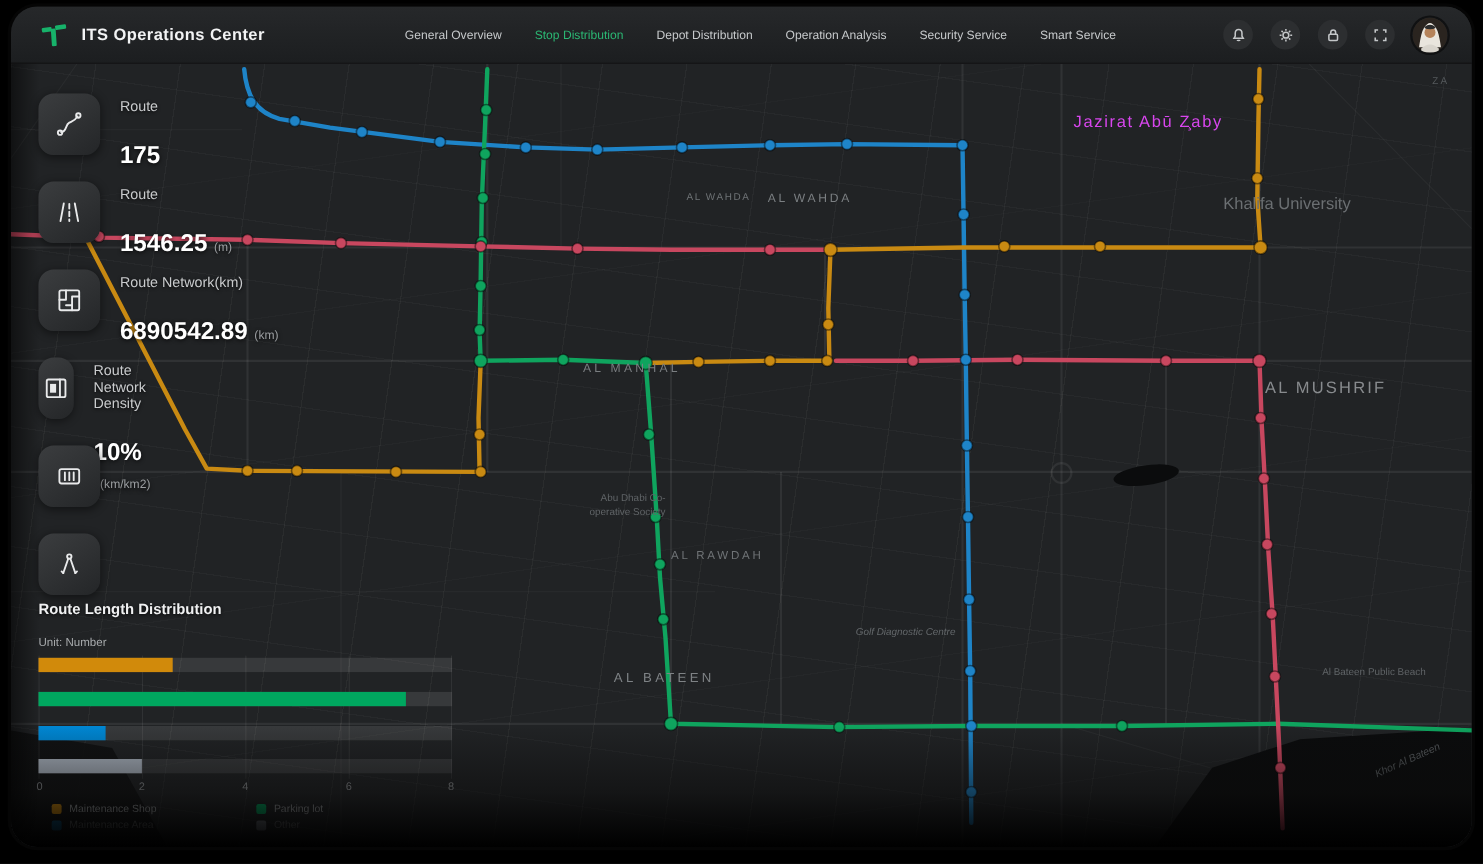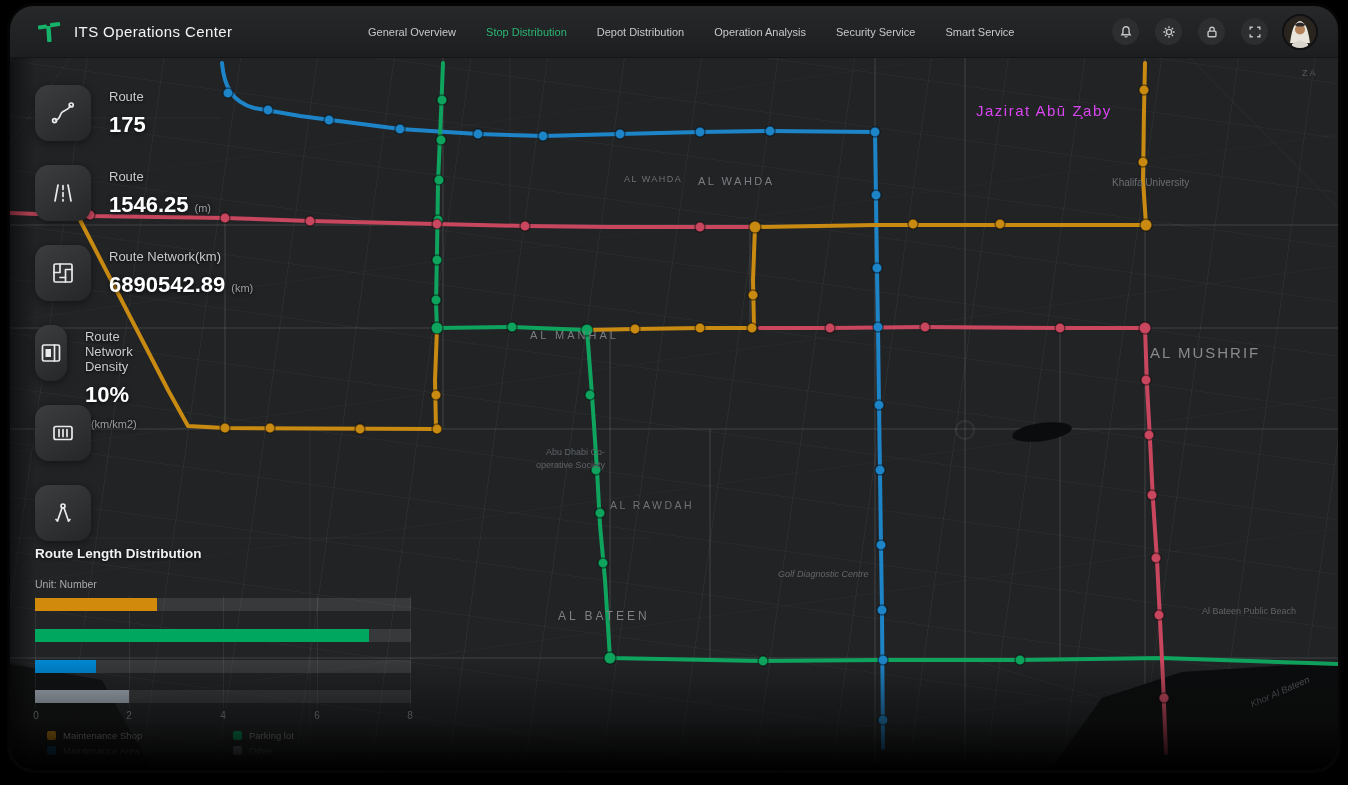--- a/index.html
+++ b/index.html
@@ -7,21 +7,21 @@
               font-family:"Liberation Sans", sans-serif; }
   .screen { position:absolute; left:10px; top:6px; width:1328px; height:764px;
             background:#1d1f21; border-radius:24px; overflow:hidden;
             box-shadow:0 0 0 3px #050505, inset 0 0 80px rgba(0,0,0,.55); }
 
   
   .header { position:absolute; top:0; left:0; right:0; height:52px; z-index:40;
             background:linear-gradient(180deg,#26282a,#1c1e20);
             display:flex; align-items:center; border-bottom:1px solid #141516; }
   .brand { display:flex; align-items:center; gap:12px; margin-left:26px; width:300px; }
-  .brand-title { color:#f2f3f4; font-size:15px; font-weight:normal; letter-spacing:.4px; }
+  .brand-title { color:#f2f3f4; font-size:15px; font-weight:bold; letter-spacing:.4px; }
   .nav { display:flex; gap:30px; margin-left:32px; }
   .nav .tab { font-size:11px; color:#c6c9cb; cursor:pointer; white-space:nowrap; }
   .nav .tab.active { color:#2bb673; }
   .actions { margin-left:auto; margin-right:22px; display:flex; align-items:center; gap:16px; }
   .icon-btn { width:27px; height:27px; border-radius:50%; background:#2c2e30;
               display:flex; align-items:center; justify-content:center; cursor:pointer; }
   .icon-btn svg { stroke:#c3c6c8; fill:none; stroke-width:1.6; }
   .avatar { width:32px; height:32px; border-radius:50%; overflow:hidden; cursor:pointer;
             box-shadow:0 0 0 2px #101112; }
 
@@ -50,21 +50,21 @@
   
   .stats { position:absolute; left:25px; top:79px; z-index:21; }
   .stat-card { position:absolute; left:0; display:flex; }
   .stat-ic { width:56px; height:56px; border-radius:14px;
              background:linear-gradient(145deg,#3b3d3f,#242628);
              box-shadow:0 2px 8px rgba(0,0,0,.45);
              display:flex; align-items:center; justify-content:center; }
   .stat-ic svg { stroke:#e9eaeb; fill:none; stroke-width:1.7; stroke-linecap:round; stroke-linejoin:round; }
   .stat-txt { margin-left:18px; padding-top:4px; }
   .stat-label { font-size:13px; color:#c9cbcd; text-shadow:0 1px 3px rgba(0,0,0,.8); }
-  .stat-value { margin-top:8px; font-size:22px; font-weight:bold; color:#ffffff;
+  .stat-value { margin-top:24px; font-size:22px; font-weight:bold; color:#ffffff;
                 text-shadow:0 1px 4px rgba(0,0,0,.8); }
   .stat-unit { font-size:11px; font-weight:normal; color:#9b9ea1; margin-left:6px; }
 
   
   .chart { position:absolute; left:25px; top:540px; width:400px; height:220px; z-index:21; }
   .chart-title { font-size:13.5px; font-weight:bold; color:#f0f1f2;
                  text-shadow:0 1px 3px rgba(0,0,0,.8); }
   .chart-unit { position:absolute; top:32px; font-size:10.5px; color:#a7aaac;text-align:right; }
   .plot { position:absolute; top:50px; left:0; width:376px; height:112px; }
   .gridline { position:absolute; top:0; bottom:0; width:1px; background:rgba(255,255,255,.07); }
@@ -204,21 +204,21 @@
           <circle class="dt dt-orange" cx="427" cy="371" r="5"></circle>
         <circle class="dt dt-orange" cx="350" cy="371" r="5"></circle>
           <circle class="dt dt-orange" cx="260" cy="370" r="5"></circle>
         <circle class="dt dt-orange" cx="215" cy="370" r="5"></circle>
       </g>
     </svg>
 
     <div class="map-label" style="left:966px; top:44px; font-size:15px; letter-spacing:1.5px; color:#d946ef;">Jazirat Abū Z̧aby</div>
     <div class="map-label lb-caps" style="left:614px; top:116px; font-size:9px; letter-spacing:1.5px; color:#6e7275;">AL WAHDA</div>
     <div class="map-label lb-caps" style="left:688px; top:117px; font-size:11px; letter-spacing:2.5px; color:#7b7f82;">AL WAHDA</div>
-    <div class="map-label" style="left:1102px; top:119px; font-size:10px; color:#6b6f72;">Khalifa University</div>
+    <div class="map-label" style="left:1102px; top:119px; font-size:15px; color:#6b6f72;">Khalifa University</div>
     <div class="map-label lb-caps" style="left:520px; top:271px; font-size:11px; letter-spacing:3px; color:#7a7e81;">AL MANHAL</div>
     <div class="map-label lb-caps" style="left:1140px; top:286px; font-size:15px; letter-spacing:2px; color:#888b8e;">AL MUSHRIF</div>
     <div class="map-label" style="left:526px; top:388px; font-size:9px; color:#606467; text-align:right; line-height:13px;">
       <div>Abu Dhabi Co-</div>
       <div>operative Society</div>
     </div>
     <div class="map-label lb-caps" style="left:600px; top:441px; font-size:10.5px; letter-spacing:2.5px; color:#6f7376;">AL RAWDAH</div>
     <div class="map-label lb-italic" style="left:768px; top:511px; font-size:9px; color:#63676a;">Golf Diagnostic Centre</div>
     <div class="map-label lb-caps" style="left:548px; top:551px; font-size:12px; letter-spacing:3px; color:#7e8285;">AL BATEEN</div>
     <div class="map-label" style="left:1192px; top:548px; font-size:9px; color:#5f6366;">Al Bateen Public Beach</div>

